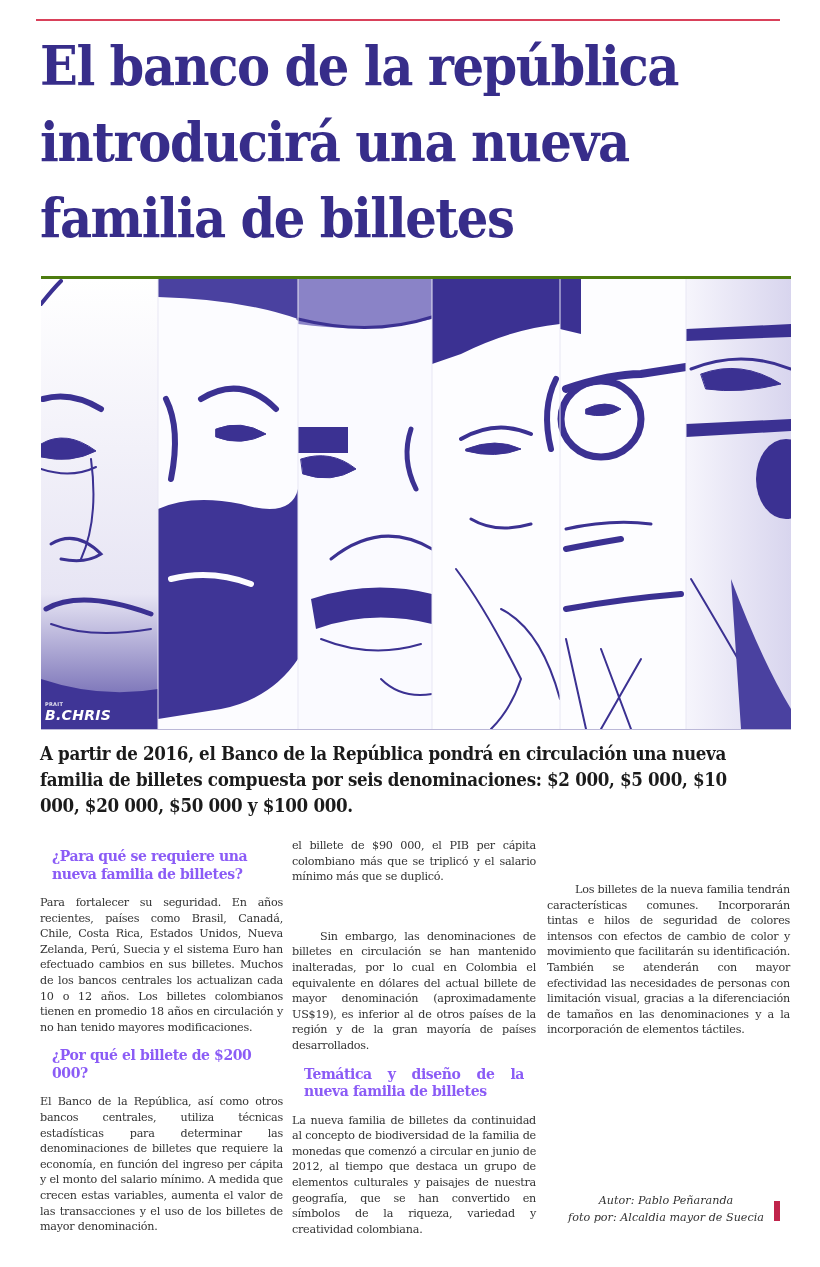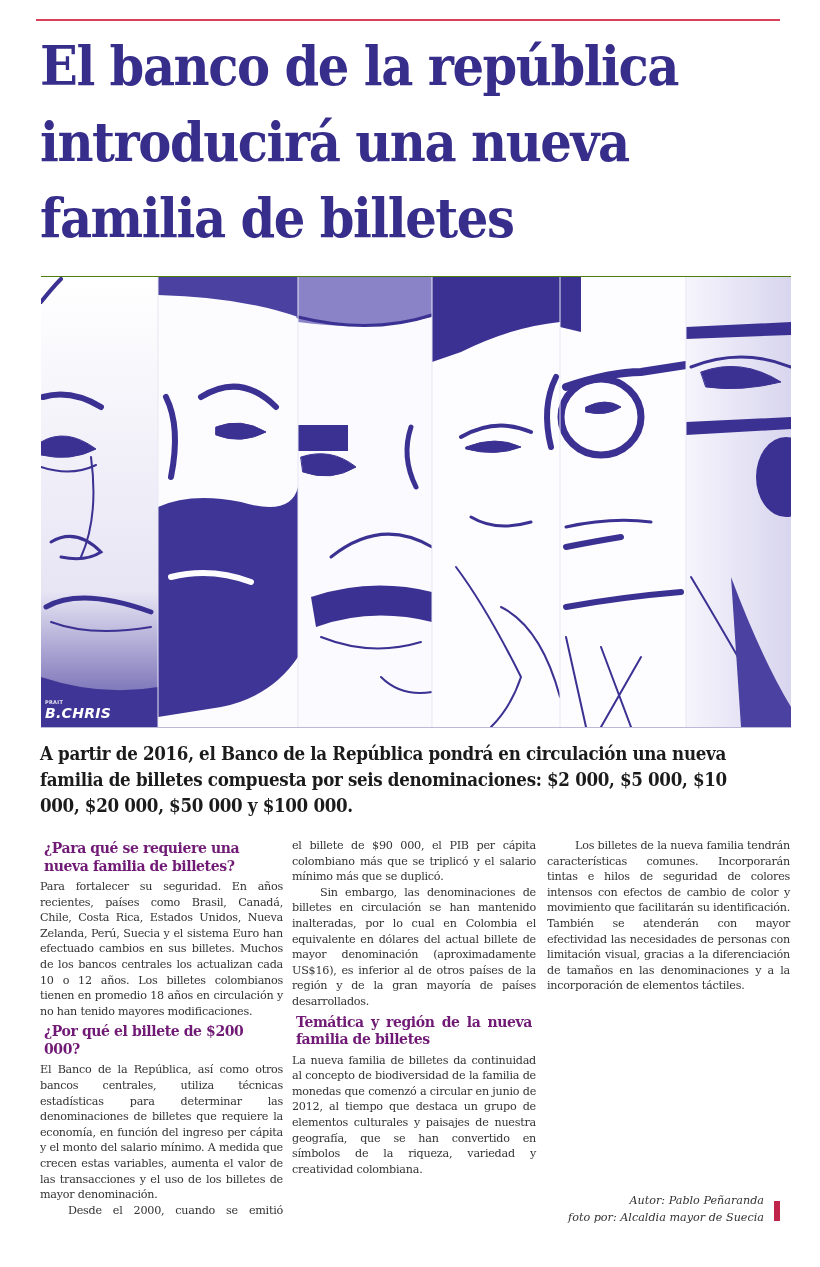--- a/index.html
+++ b/index.html
@@ -1,32 +1,32 @@
 <!DOCTYPE html>
 <html><head>
 <meta charset="utf-8">
 <style>
   html,body{margin:0;padding:0;background:#ffffff;}
   body{width:820px;height:1267px;position:relative;overflow:hidden;font-family:"DejaVu Serif",serif;color:#222;}
   .topline{position:absolute;left:36px;top:19px;width:744px;height:2px;background:#d9415a;}
   .title{position:absolute;left:40px;top:28px;width:760px;margin:0;font-family:"DejaVu Serif",serif;font-weight:bold;color:#372d8a;font-size:54px;line-height:76px;letter-spacing:-1.6px;transform:scaleX(0.92);transform-origin:left top;}
-  .art{position:absolute;left:41px;top:276px;width:750px;height:450px;overflow:hidden;background:#fbfbfe;border-top:1px solid #4d7c0f;border-bottom:1px solid #bbb8d8;}
+  .art{position:absolute;left:41px;top:276px;width:750px;height:450px;overflow:hidden;background:#fbfbfe;border-top:3px solid #4d7c0f;border-bottom:1px solid #bbb8d8;}
   .art svg{display:block;}
   .signature{position:absolute;left:4px;bottom:6px;font-family:"DejaVu Sans",sans-serif;font-weight:bold;font-style:italic;color:#ffffff;font-size:14px;letter-spacing:0.3px;}
   .signature small{display:block;font-size:5px;font-style:normal;line-height:6px;opacity:.85;}
   .lede{position:absolute;left:40px;top:741px;width:752px;margin:0;font-family:"DejaVu Serif",serif;font-weight:bold;font-size:17.6px;line-height:26px;color:#1b1b1b;letter-spacing:-0.35px;transform:scaleX(0.95);transform-origin:left top;}
   .col{position:absolute;top:836px;font-size:11.2px;line-height:15.6px;color:#333;text-align:justify;letter-spacing:-0.25px;}
   .col1{left:40px;width:243px;}
   .col2{left:292px;width:244px;top:838px;}
   .col3{left:547px;width:243px;top:838px;}
-  .col h3{margin:4px;font-family:"DejaVu Serif",serif;font-weight:bold;font-size:14px;line-height:17.5px;color:#701a75;letter-spacing:-0.4px;text-align:left;}
+  .col h3{margin:12px;font-family:"DejaVu Serif",serif;font-weight:bold;font-size:14px;line-height:17.5px;color:#8b5cf6;letter-spacing:-0.4px;text-align:left;}
   .col2 h3{text-align:justify;}
   .col p{margin:0;}
-  .col p.indent{text-indent:28px;}
-  .credits{position:absolute;right:56px;top:1192px;text-align:right;font-family:"DejaVu Serif",serif;font-style:italic;font-size:11.2px;line-height:17px;color:#333;}
+  .col p.indent{text-indent:28px;margin-top:44px;}
+  .credits{position:absolute;right:56px;top:1192px;text-align:center;font-family:"DejaVu Serif",serif;font-style:italic;font-size:11.2px;line-height:17px;color:#333;}
   .redmark{position:absolute;left:774px;top:1201px;width:6px;height:20px;background:#c0244b;}
 </style>
 </head>
 <body>
 
 <div class="topline"></div>
 
 <h1 class="title">El banco de la república introducirá una nueva familia de billetes</h1>
 
 <div class="art">
@@ -123,22 +123,22 @@
 <div class="col col1">
   <h3>¿Para qué se requiere una nueva familia de billetes?</h3>
   <p>Para fortalecer su seguridad. En años recientes, países como Brasil, Canadá, Chile, Costa Rica, Estados Unidos, Nueva Zelanda, Perú, Suecia y el sistema Euro han efectuado cambios en sus billetes. Muchos de los bancos centrales los actualizan cada 10 o 12 años. Los billetes colombianos tienen en promedio 18 años en circulación y no han tenido mayores modificaciones.</p>
   <h3>¿Por qué el billete de $200 000?</h3>
   <p>El Banco de la República, así como otros bancos centrales, utiliza técnicas estadísticas para determinar las denominaciones de billetes que requiere la economía, en función del ingreso per cápita y el monto del salario mínimo. A medida que crecen estas variables, aumenta el valor de las transacciones y el uso de los billetes de mayor denominación.</p>
   <p class="indent" style="text-align-last:justify;">Desde el 2000, cuando se emitió</p>
 </div>
 
 <div class="col col2">
   <p>el billete de $90 000, el PIB per cápita colombiano más que se triplicó y el salario mínimo más que se duplicó.</p>
-  <p class="indent">Sin embargo, las denominaciones de billetes en circulación se han mantenido inalteradas, por lo cual en Colombia el equivalente en dólares del actual billete de mayor denominación (aproximadamente US$16), es inferior al de otros países de la región y de la gran mayoría de países desarrollados.</p>
-  <h3>Temática y región de la nueva familia de billetes</h3>
+  <p class="indent">Sin embargo, las denominaciones de billetes en circulación se han mantenido inalteradas, por lo cual en Colombia el equivalente en dólares del actual billete de mayor denominación (aproximadamente US$19), es inferior al de otros países de la región y de la gran mayoría de países desarrollados.</p>
+  <h3>Temática y diseño de la nueva familia de billetes</h3>
   <p>La nueva familia de billetes da continuidad al concepto de biodiversidad de la familia de monedas que comenzó a circular en junio de 2012, al tiempo que destaca un grupo de elementos culturales y paisajes de nuestra geografía, que se han convertido en símbolos de la riqueza, variedad y creatividad colombiana.</p>
 </div>
 
 <div class="col col3">
   <p class="indent">Los billetes de la nueva familia tendrán características comunes. Incorporarán tintas e hilos de seguridad de colores intensos con efectos de cambio de color y movimiento que facilitarán su identificación. También se atenderán con mayor efectividad las necesidades de personas con limitación visual, gracias a la diferenciación de tamaños en las denominaciones y a la incorporación de elementos táctiles.</p>
 </div>
 
 <div class="credits">
   <div>Autor: Pablo Peñaranda</div>
   <div>foto por: Alcaldia mayor de Suecia</div>

